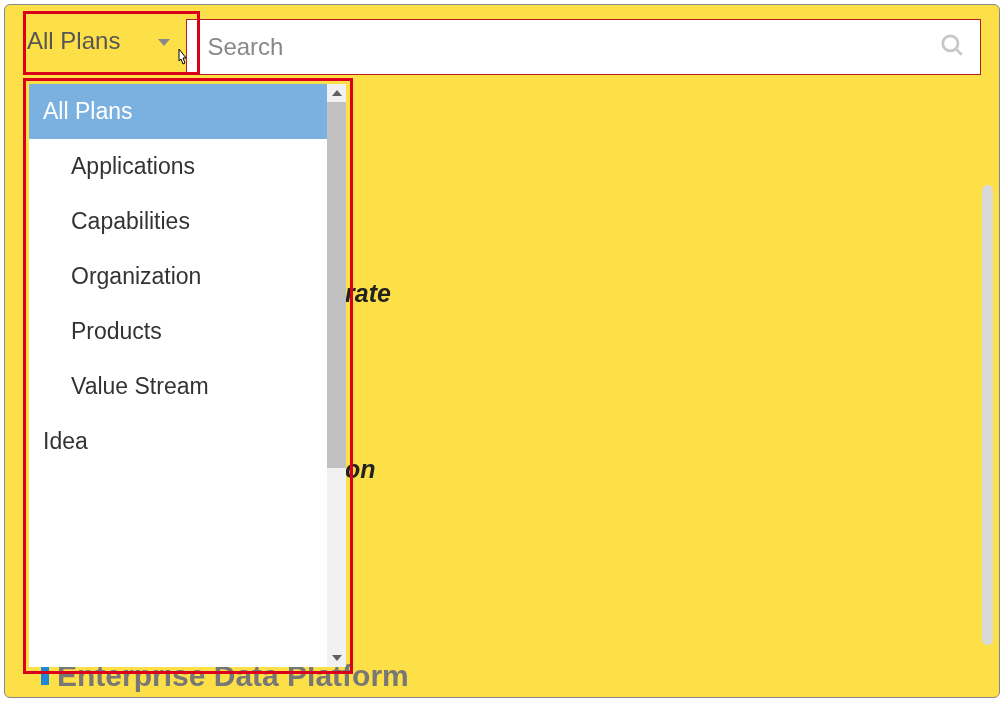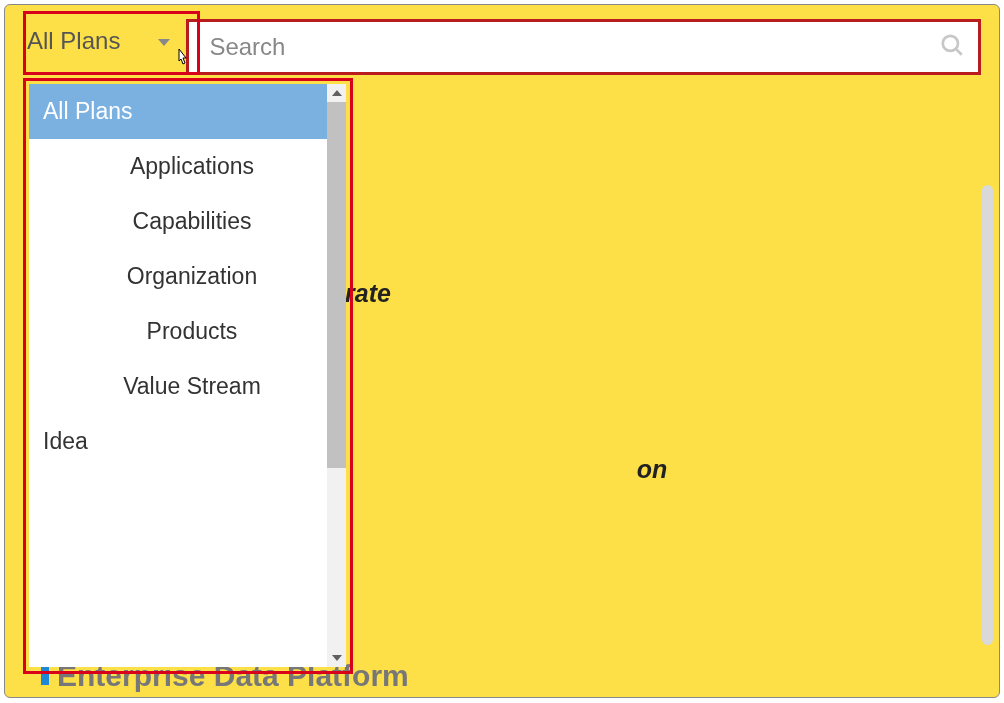--- a/index.html
+++ b/index.html
@@ -52,21 +52,21 @@
       position: absolute;
       pointer-events: none;
     }
     .search-wrap {
       flex: 1;
       position: relative;
     }
     .search-input {
       width: 100%;
       height: 56px;
-      border: 3px solid #b91c1c;
+      border: 1px solid #b91c1c;
       font-size: 24px;
       font-weight: 300;
       padding: 0 56px 0 20px;
       color: #333;
       outline: none;
     }
     .search-input::placeholder {
       color: #888;
       font-weight: 300;
     }
@@ -118,21 +118,20 @@
       color: #333;
       cursor: pointer;
       white-space: nowrap;
     }
     .dropdown-item.selected {
       background: #7bb1e0;
       color: #fff;
     }
     .dropdown-item.child {
       padding-left: 42px;
-      text-align: center;
     }
     .dropdown-scrollbar {
       width: 19px;
       background: #f1f1f1;
       position: relative;
       display: flex;
       flex-direction: column;
     }
     .scroll-arrow {
       height: 18px;
@@ -218,21 +217,21 @@
           <line x1="21" y1="21" x2="16" y2="16"></line>
         </svg>
       </span>
     </div>
   </div>
 
   <div class="content-behind">
     <div class="content-block" style="margin-top:180px;">
       <div class="content-line" style="padding-left:300px;">rate</div>
     </div>
-    <div class="content-block" style="margin-top:140px;text-align:center;">
+    <div class="content-block" style="margin-top:140px;">
       <div class="content-line" style="padding-left:300px;">on</div>
     </div>
   </div>
 
   <div class="bottom-item">
     <span class="blue-square"></span>
     <span>Enterprise Data Platform</span>
   </div>
 
   <div class="page-scrollbar"></div>

